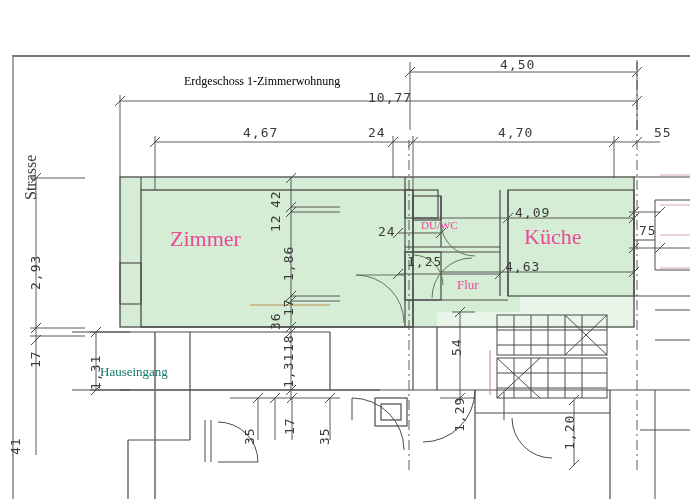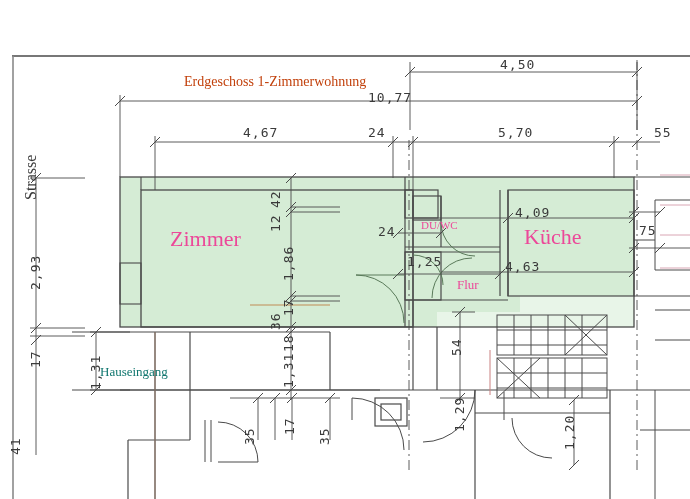--- a/index.html
+++ b/index.html
@@ -15,21 +15,21 @@
   .room{font-family:"Liberation Serif",serif;color:#ec4899;}
   .room.big{font-size:22px;}
   .room.mid{font-size:13px;}
   .room.sm{font-size:11px;}
 
   
   .dim{font-family:"DejaVu Sans Mono",monospace;color:#3a3a3a;font-size:13px;letter-spacing:1px;}
   .dim.v{transform-origin:0 0;transform:rotate(-90deg);}
 
   
-  .title{font-family:"Liberation Serif",serif;font-size:14px;color:#c2410c;}
+  .title{font-family:"Liberation Serif",serif;font-size:12px;color:#000000;}
   .street{font-family:"Liberation Serif",serif;font-size:16px;color:#3a3a3a;
           transform-origin:0 0;transform:rotate(-90deg);}
   .entry{font-family:"Liberation Serif",serif;font-size:13px;color:#0f766e;text-align:right;}
 </style>
 </head>
 <body>
 
 <div id="stage">
 
   <svg viewBox="0 0 690 499">
@@ -286,21 +286,21 @@
 
   <div class="lbl room big" style="left:170px;top:226px;">Zimmer</div>
   <div class="lbl room big" style="left:524px;top:224px;">Küche</div>
   <div class="lbl room sm" style="left:421px;top:219px;">DU/WC</div>
   <div class="lbl room mid" style="left:417px;top:277px;margin-left:40px;">Flur</div>
 
   <div class="lbl dim" style="left:500px;top:57px;">4,50</div>
   <div class="lbl dim" style="left:368px;top:90px;">10,77</div>
   <div class="lbl dim" style="left:243px;top:125px;">4,67</div>
   <div class="lbl dim" style="left:368px;top:125px;">24</div>
-  <div class="lbl dim" style="left:498px;top:125px;">5,70</div>
+  <div class="lbl dim" style="left:498px;top:125px;">4,70</div>
   <div class="lbl dim" style="left:654px;top:125px;">55</div>
 
   <div class="lbl dim v" style="left:28px;top:290px;">2,93</div>
   <div class="lbl dim v" style="left:28px;top:368px;">17</div>
   <div class="lbl dim v" style="left:8px;top:455px;">41</div>
   <div class="lbl dim v" style="left:88px;top:390px;">1,31</div>
 
   <div class="lbl dim v" style="left:268px;top:208px;">42</div>
   <div class="lbl dim v" style="left:268px;top:232px;">12</div>
   <div class="lbl dim v" style="left:281px;top:281px;">1,86</div>

